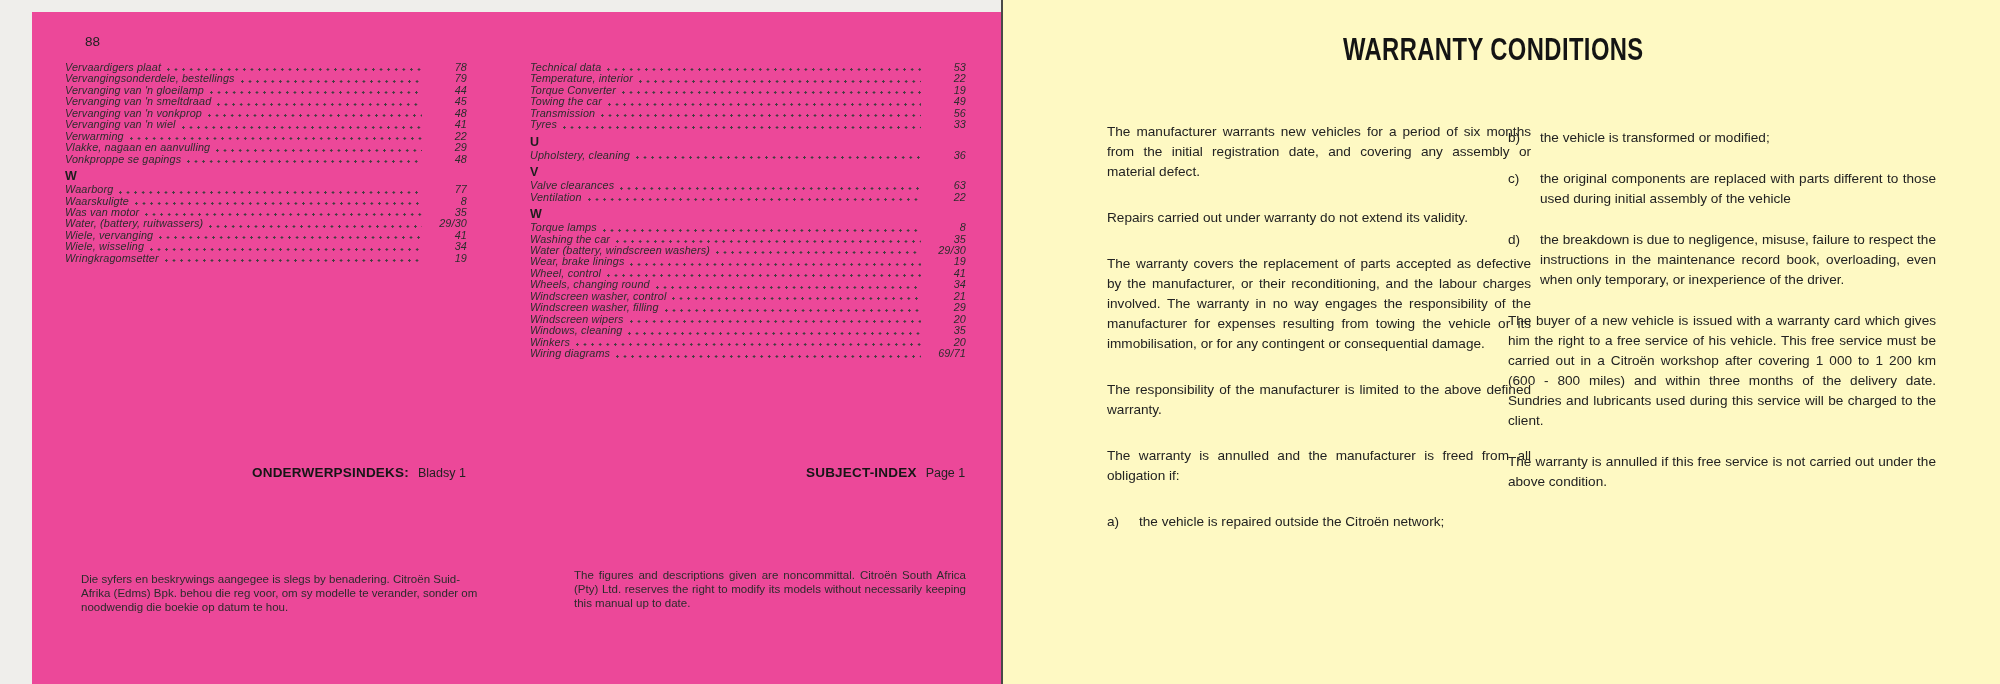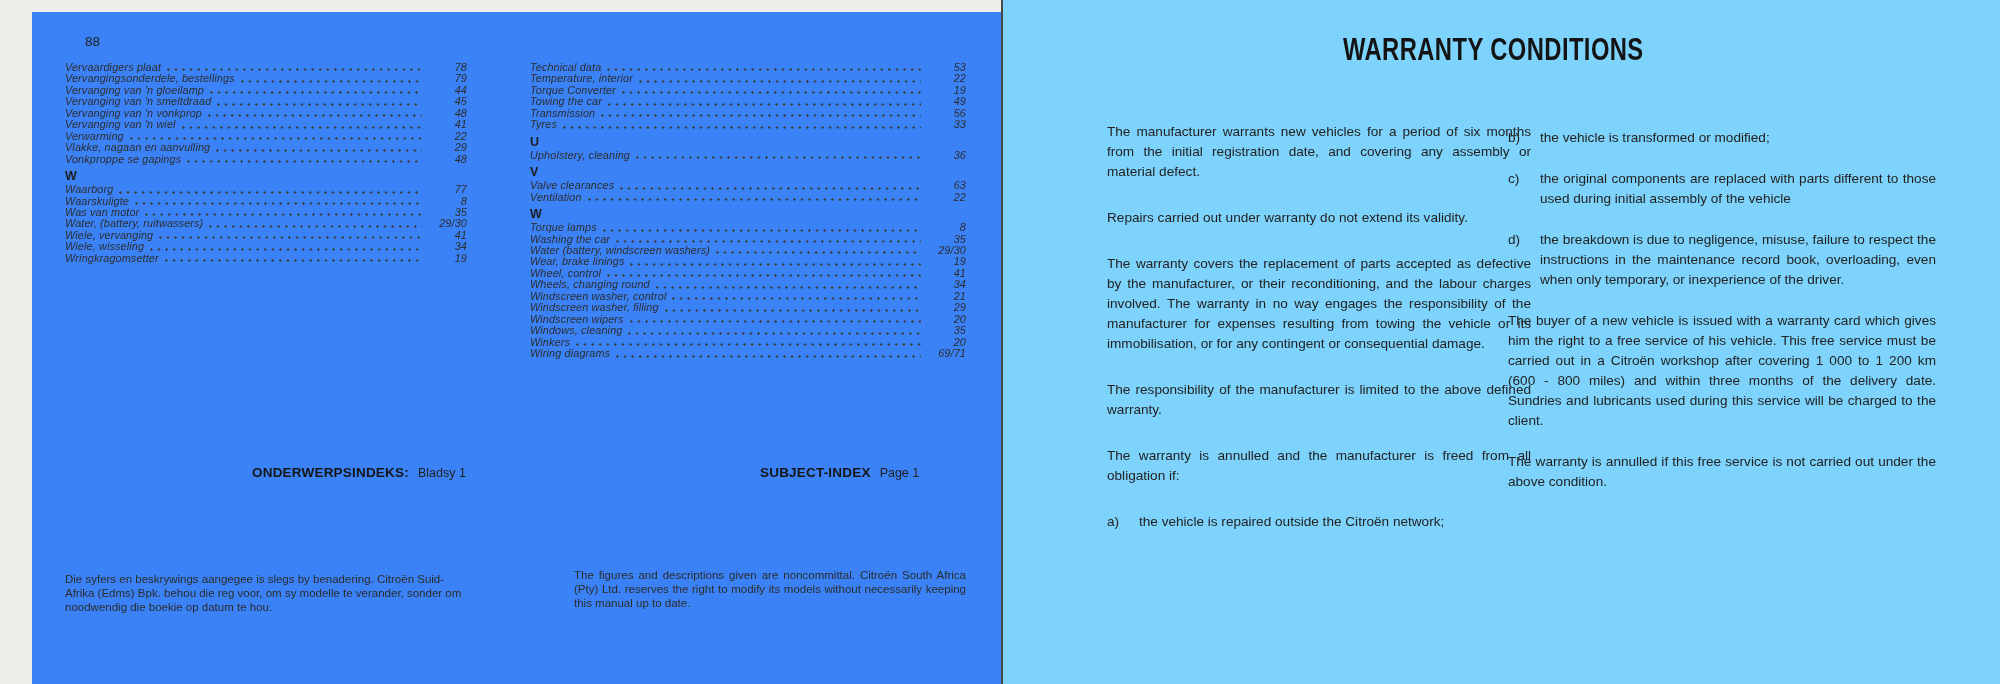--- a/index.html
+++ b/index.html
@@ -2,49 +2,49 @@
 <html><head>
 <meta charset="utf-8">
 <style>
   * { margin:0; padding:0; box-sizing:border-box; }
   html,body { width:2000px; height:684px; overflow:hidden; background:#ffffff;
               font-family:"Liberation Sans", sans-serif; color:#2b2b2b; }
   #canvas { position:relative; width:2000px; height:684px; }
 
   
   .scan-bg-left { position:absolute; left:0; top:0; width:1001px; height:684px; background:#efeeeb; }
-  .page { position:absolute; background:#3b82f6; }
+  .page { position:absolute; background:#ec4899; }
   .page-left  { left:32px; top:12px; width:969px; height:672px; }
-  .page-right { left:1003px; top:0; width:997px; height:684px; background:#7dd3fc; }
+  .page-right { left:1003px; top:0; width:997px; height:684px; background:#fef9c3; }
   .divider { position:absolute; left:1001px; top:0; width:2px; height:684px; background:#4a4a48; }
 
   
   .page-num { position:absolute; left:53px; top:22px; font-size:13.5px; color:#222; }
 
   .idx-col { position:absolute; top:50px; }
   #idx-afr { left:33px;  width:402px; }
   #idx-eng { left:498px; width:436px; }
 
   .idx-row { display:flex; align-items:flex-end; line-height:11.45px; font-size:10.8px;
              color:#2d2d2d; letter-spacing:0.15px; white-space:nowrap;font-style:italic; }
   .idx-label { flex:none; }
   .idx-leader { flex:1; align-self:flex-end; height:3px; margin:0 5px 2px 6px;
                 background-image:radial-gradient(circle at 1.3px 1.5px, #3e3e3e 1.05px, rgba(0,0,0,0) 1.3px);
                 background-size:7.6px 3px; background-repeat:repeat-x; background-position:left bottom; }
   .idx-page { flex:none; width:40px; text-align:right; }
   .idx-letter { font-weight:bold; font-size:12.5px; line-height:13px; margin-top:5px; margin-bottom:1px; color:#1e1e1e; }
 
   .idx-footer { position:absolute; white-space:nowrap;margin-left:12px; }
   #footer-afr { left:208px; top:451px; }
-  #footer-eng { left:716px; top:451px; }
+  #footer-eng { left:762px; top:451px; }
   .footer-bold { font-weight:bold; font-size:13.5px; letter-spacing:0.2px; color:#161616; }
   .footer-reg  { font-size:12.5px; margin-left:9px; color:#222; }
 
   .note { position:absolute; font-size:11.5px; line-height:13.8px; color:#2c2c2c; }
-  #note-afr { left:33px;  top:561px; width:400px; }
+  #note-afr { left:49px;  top:561px; width:400px; }
   #note-eng { left:498px; top:557px; width:392px; text-align:justify;margin-left:44px; }
 
   
   .w-title { position:absolute; left:290px; top:34px; width:400px; text-align:center;
              font-size:29px; font-weight:bold; color:#141414; white-space:nowrap; }
   .w-title span { display:inline-block; transform:scaleX(0.82) scaleY(1.05); transform-origin:center; letter-spacing:0.5px; }
 
   .w-col { position:absolute; font-size:13.6px; line-height:20px; color:#222; }
   #w-left  { left:60px;  top:122px; width:424px;margin-left:44px; }
   #w-right { left:505px; top:128px; width:428px; }

